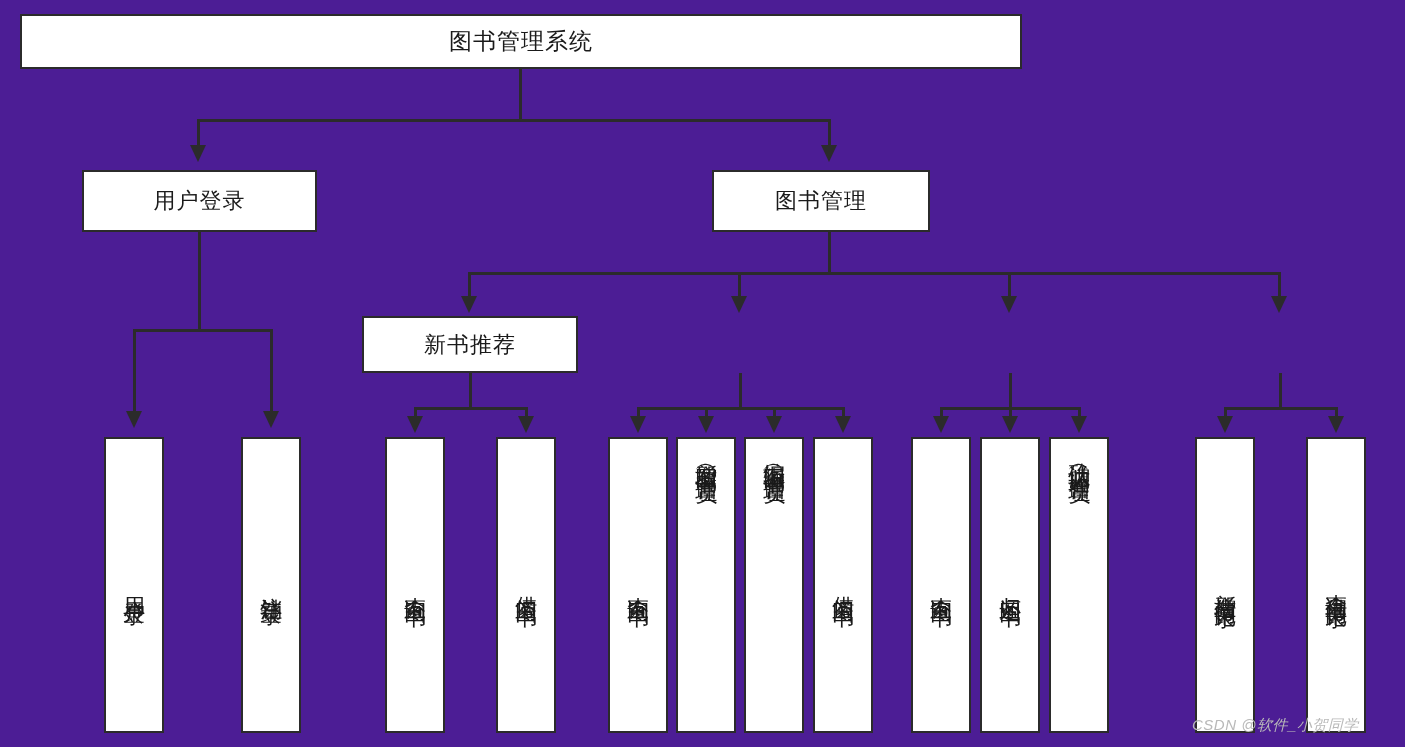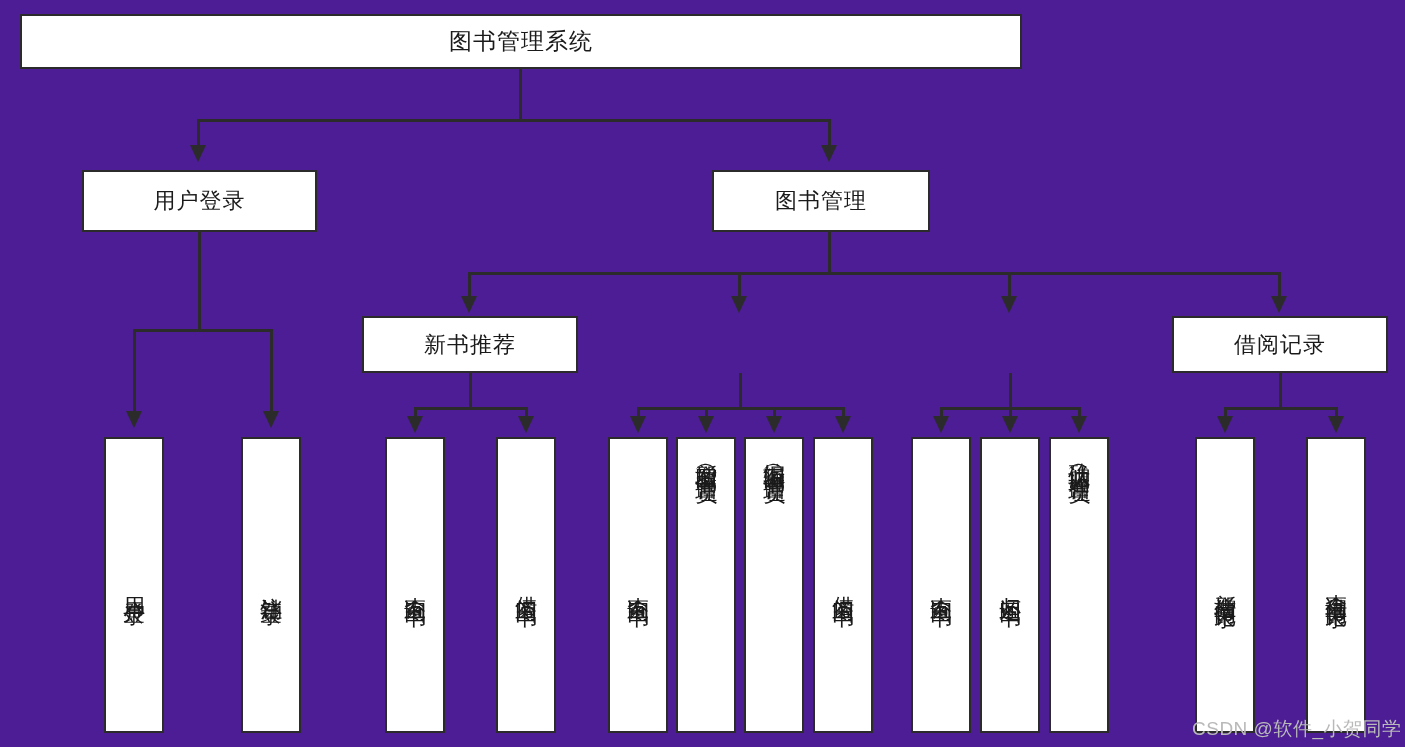--- a/index.html
+++ b/index.html
@@ -68,24 +68,25 @@
     width: 0;
     height: 0;
     border-left: 8px solid transparent;
     border-right: 8px solid transparent;
     border-top: 17px solid #2b2b2b;
   }
   
   .watermark {
     position: absolute;
     color: #b9b9b9;
-    font-size: 19px;
+    font-size: 15px;
     white-space: nowrap;
     letter-spacing: 0.5px;
     pointer-events: none;
+    font-style: italic;
   }
 </style>
 </head>
 <body>
 
 <div id="canvas">
 
   <div class="node horiz root" style="left:20px; top:14px; width:1002px; height:55px;">
     <span>图书管理系统</span>
   </div>
@@ -120,23 +121,20 @@
   <div class="ln v" style="left:738px; top:272px; width:3px; height:32px;"></div>
   <div class="arrow" style="left:731px; top:296px;"></div>
   <div class="ln v" style="left:1008px; top:272px; width:3px; height:32px;"></div>
   <div class="arrow" style="left:1001px; top:296px;"></div>
   <div class="ln v" style="left:1278px; top:272px; width:3px; height:32px;"></div>
   <div class="arrow" style="left:1271px; top:296px;"></div>
 
   <div class="node horiz" style="left:362px; top:316px; width:216px; height:57px;">
     <span>新书推荐</span>
   </div>
-  <div class="node horiz" style="left:1172px; top:316px; width:216px; height:57px;">
-    <span>借阅记录</span>
-  </div>
 
   <div class="ln v" style="left:469px; top:373px; width:3px; height:37px;"></div>
   <div class="ln h" style="left:414px; top:407px; width:114px; height:3px;"></div>
   <div class="ln v" style="left:414px; top:407px; width:3px; height:16px;"></div>
   <div class="arrow" style="left:407px; top:416px;"></div>
   <div class="ln v" style="left:525px; top:407px; width:3px; height:16px;"></div>
   <div class="arrow" style="left:518px; top:416px;"></div>
 
   <div class="ln v" style="left:739px; top:373px; width:3px; height:37px;"></div>
   <div class="ln h" style="left:637px; top:407px; width:208px; height:3px;"></div>

